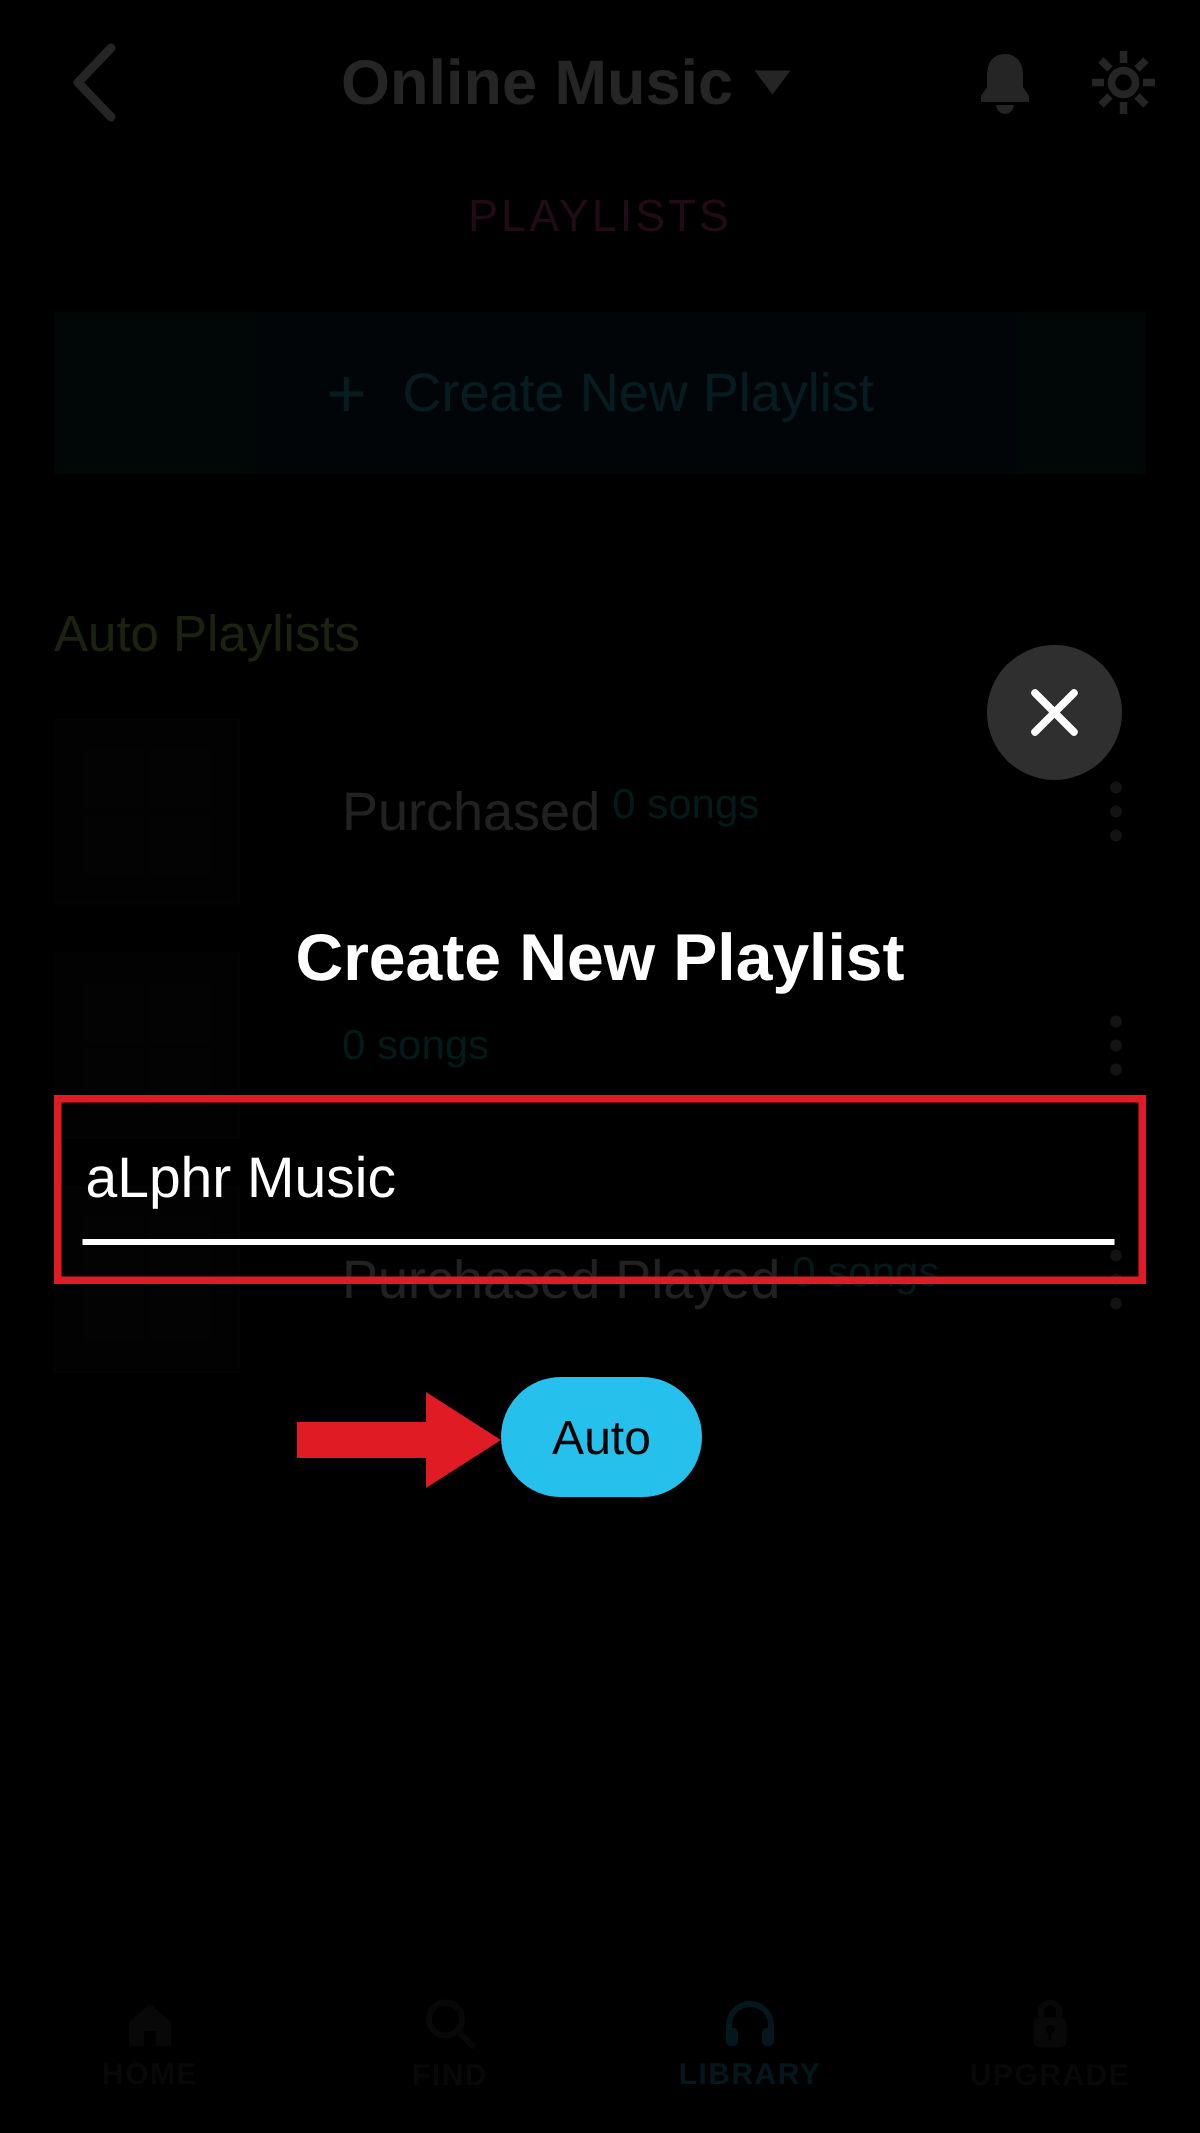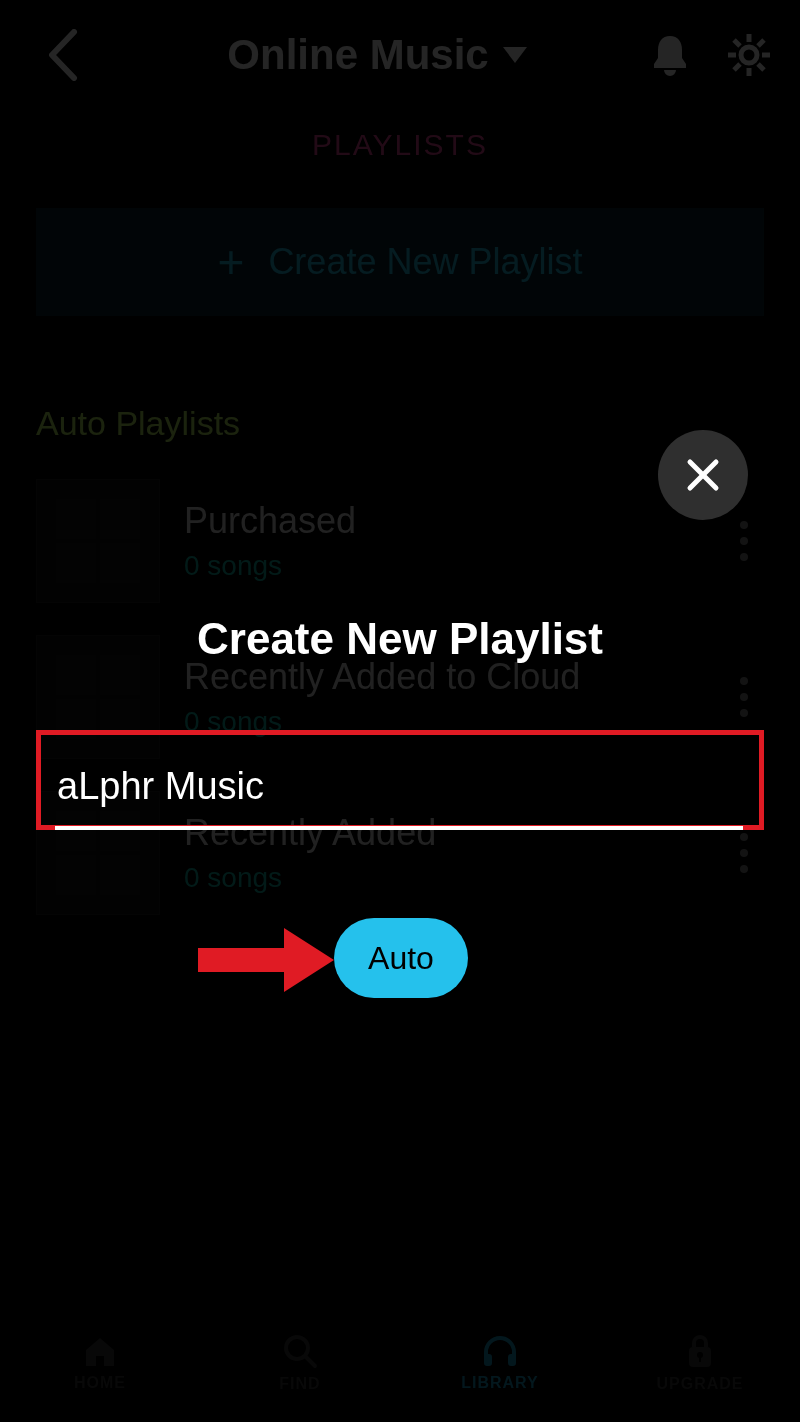--- a/index.html
+++ b/index.html
@@ -24,41 +24,41 @@
   .create-btn { margin: 16px 36px 0 36px; height: 108px; background: #0a2a35; display: flex; align-items: center; justify-content: center; gap: 24px; }
   .plus { color: #27c1e6; font-size: 46px; font-weight: 300; line-height: 1; }
   .create-label { color: #27c1e6; font-size: 36px; font-weight: 500; }
 
   .autop-header { color: #bef264; font-size: 34px; padding: 88px 36px 20px 36px; }
 
   .pl-row { display: flex; align-items: center; padding: 18px 36px; gap: 24px; height: 156px; }
   .pl-art { width: 124px; height: 124px; background: #111; border: 1px solid #222; display:flex; align-items:center; justify-content:center;}
   .pl-art .grid { display:grid; grid-template-columns: 1fr 1fr; grid-template-rows: 1fr 1fr; gap:4px; width:84px; height:84px;}
   .pl-art .grid div{ background:#1a1a1a;}
-  .pl-text { flex:1; display:flex; flex-direction:column; gap:8px;}
+  .pl-text { flex:1; display:flex; flex-direction:row; gap:8px;margin-left:44px;}
   .pl-title { color:#e6e6e6; font-size:36px;}
   .pl-sub { color:#14b8a6; font-size:28px;}
   .dots { width:40px; display:flex; flex-direction:column; align-items:center; gap:8px;}
   .dots span{width:8px;height:8px;border-radius:50%;background:#888;}
 
   .bottom-nav { position:absolute; left:0; right:0; bottom:0; height:118px; background:#000; display:flex;}
   .nav-item { flex:1; display:flex; flex-direction:column; align-items:center; justify-content:center; gap:6px;}
-  .nav-label { font-size:16px; letter-spacing:1px; font-weight:700;}
+  .nav-label { font-size:20px; letter-spacing:1px; font-weight:700;}
   .nav-inactive { color:#3a3a3a; }
   .nav-active { color:#1aa0c8; }
 
   
   .overlay { position:absolute; inset:0; background: rgba(0,0,0,0.55); }
 
   .close-btn { position:absolute; top:430px; right:52px; width:90px; height:90px; border-radius:50%; background:#2f2f2f; display:flex; align-items:center; justify-content:center;}
   .close-btn svg { display:block; }
 
   .modal-title { position:absolute; top:614px; left:0; right:0; text-align:center; color:#fff; font-size:44px; font-weight:700;}
 
-  .input-highlight { position:absolute; top:730px; left:36px; right:36px; height:100px; border:5px solid #e01b24; padding: 18px 16px 0 14px;}
+  .input-highlight { position:absolute; top:730px; left:36px; right:36px; height:126px; border:5px solid #e01b24; padding: 18px 16px 0 14px;}
   .text-input { width:100%; background:transparent; border:none; border-bottom:4px solid #fff; color:#fff; font-size:38px; padding: 12px 2px 18px 2px; outline:none; font-family:inherit;}
 
   .save-btn { position:absolute; top:918px; left:334px; width:134px; height:80px; border-radius:46px; background:#25c1ec; display:flex; align-items:center; justify-content:center; font-size:32px; color:#000; font-weight:500;}
 
   .arrow { position:absolute; top:932px; left:198px; width:138px; height:56px; }
   .arrow-shaft { position:absolute; top:16px; left:0; width:92px; height:24px; background:#e01b24;}
   .arrow-head { position:absolute; top:-4px; left:86px; width:0; height:0; border-top:32px solid transparent; border-bottom:32px solid transparent; border-left:50px solid #e01b24;}
 </style>
 </head>
 <body>
@@ -135,41 +135,40 @@
     <div class="pl-row dim">
       <div class="pl-art">
           <div class="grid">
             <div></div>
             <div></div>
             <div></div>
             <div></div>
           </div>
         </div>
       <div class="pl-text">
-        <div class="pl-title">Recently Added to Cloud</div>
         <div class="pl-sub">0 songs</div>
       </div>
       <div class="dots">
           <span></span>
           <span></span>
           <span></span>
         </div>
     </div>
 
     <div class="pl-row dim">
       <div class="pl-art">
           <div class="grid">
             <div></div>
             <div></div>
             <div></div>
             <div></div>
           </div>
         </div>
       <div class="pl-text">
-        <div class="pl-title">Recently Added</div>
+        <div class="pl-title">Purchased Played</div>
         <div class="pl-sub">0 songs</div>
       </div>
       <div class="dots">
           <span></span>
           <span></span>
           <span></span>
         </div>
     </div>
 
     <div class="bottom-nav dim">

